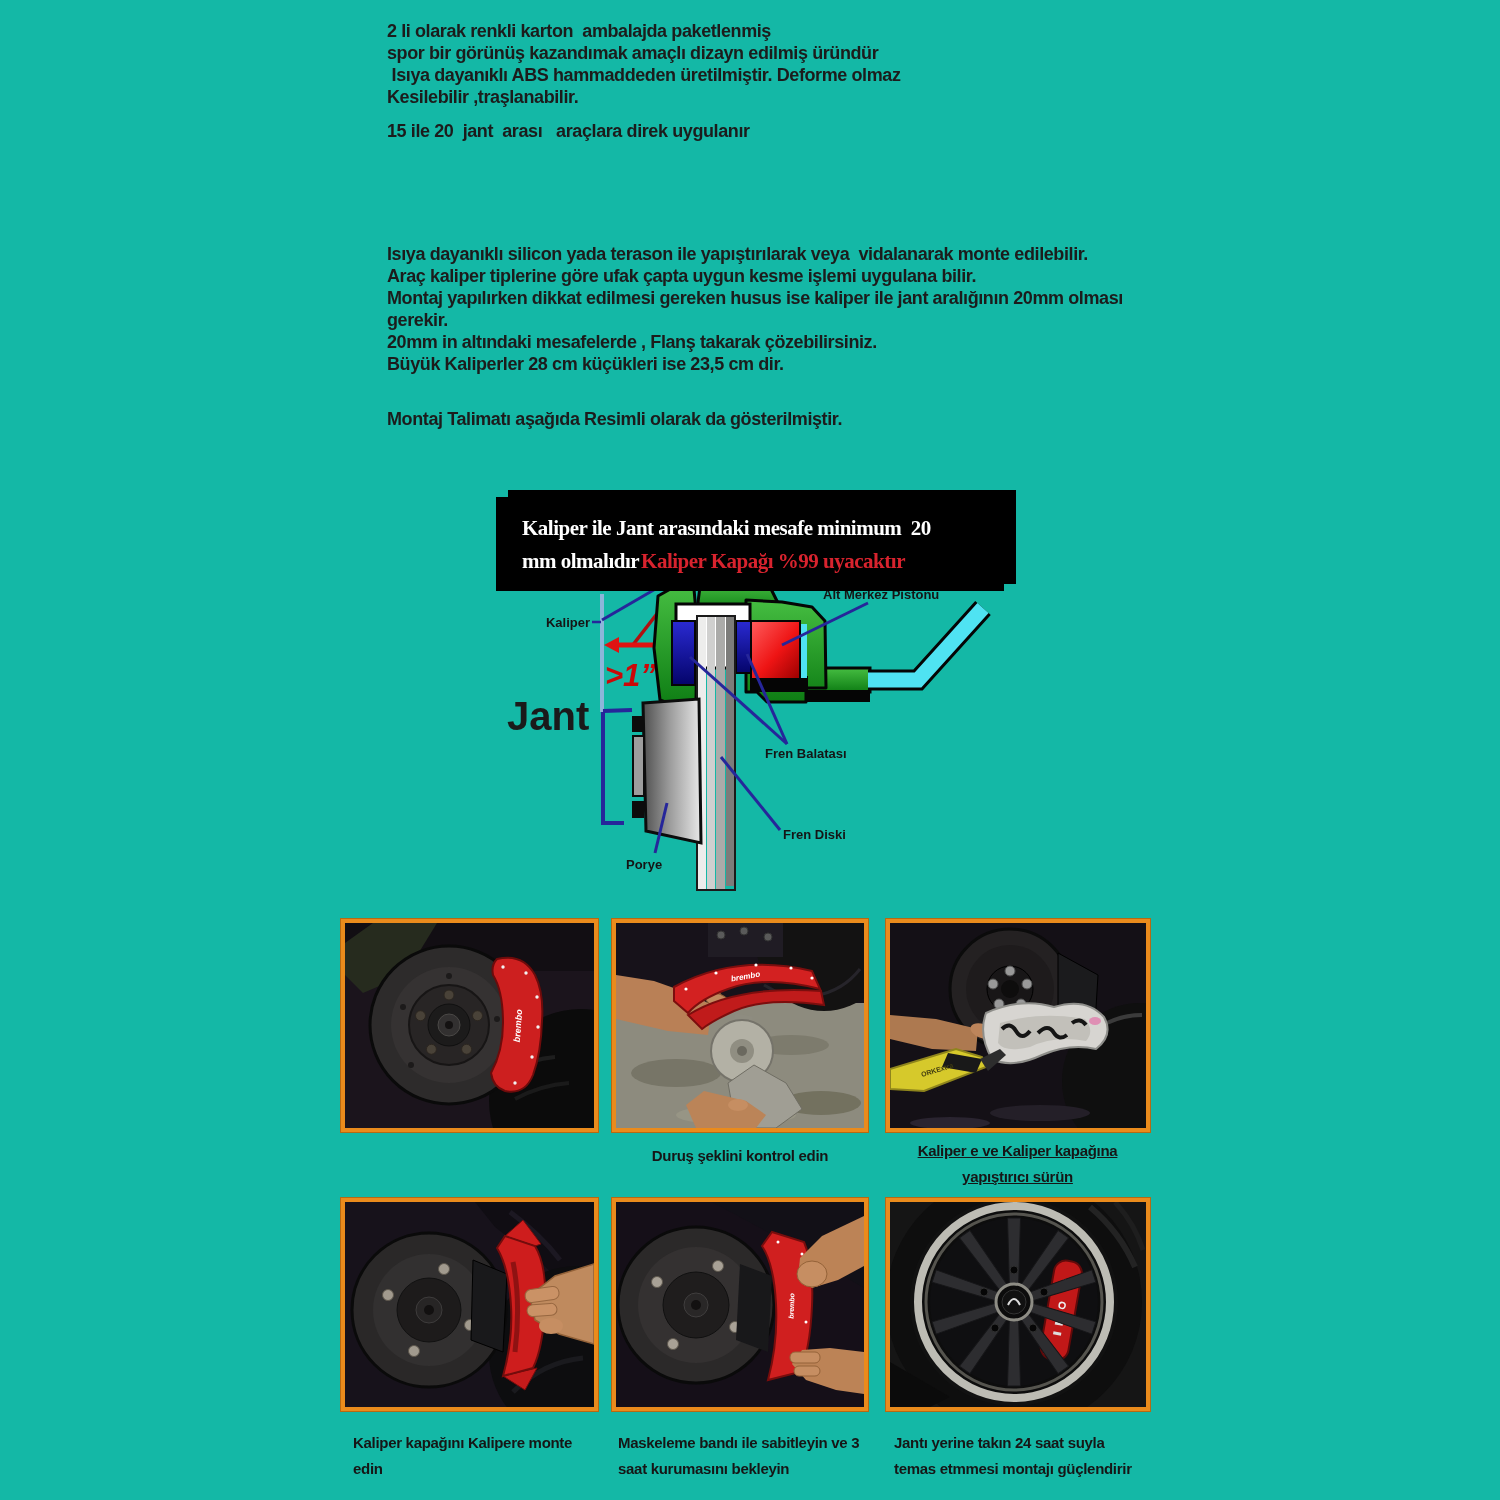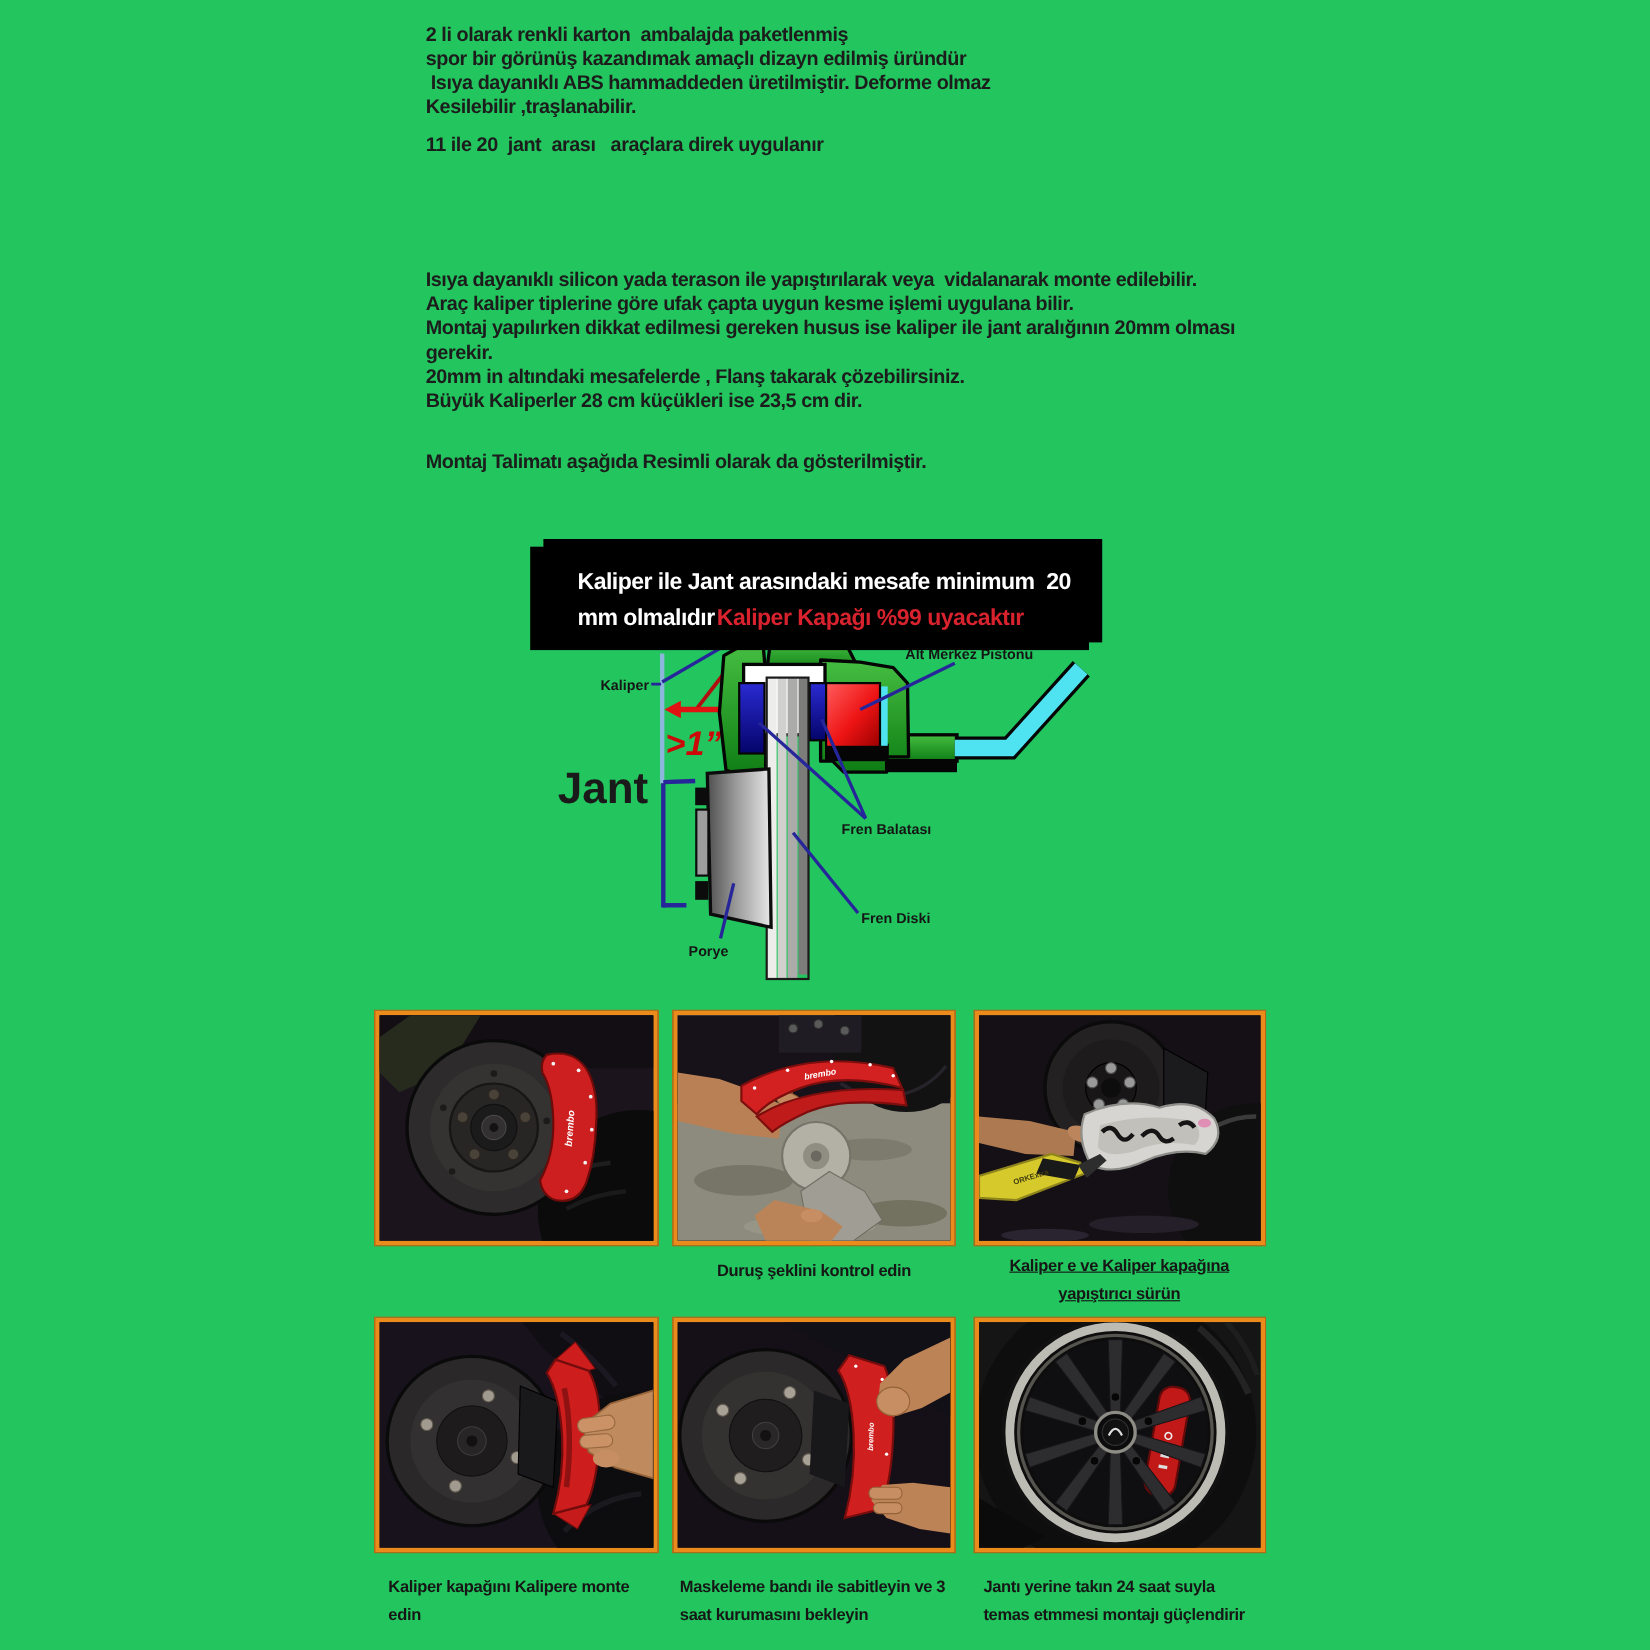--- a/index.html
+++ b/index.html
@@ -1,44 +1,44 @@
 <!DOCTYPE html>
 <html><head>
 <meta charset="utf-8">
 <style>
   html,body{margin:0;padding:0;background:#fff;}
-  .page{position:relative;width:1500px;height:1500px;background:#22c55e;overflow:hidden;
+  .page{position:relative;width:1500px;height:1500px;background:#14b8a6;overflow:hidden;
         font-family:"Liberation Sans","DejaVu Sans",sans-serif;color:#1c1c1c;font-weight:bold;}
   .abs{position:absolute;}
   .txtline{white-space:pre-wrap;font-size:18px;line-height:22px;letter-spacing:-0.4px;}
   .spacer{height:12px;}
   
-  .banner{left:482px;top:497px;width:508px;height:94px;background:#000;box-shadow:12px -7px 0 0 #000;
-          padding:15px 0 0 43px;box-sizing:border-box;}
+  .banner{left:496px;top:497px;width:508px;height:94px;background:#000;box-shadow:12px -7px 0 0 #000;
+          padding:15px 0 0 26px;box-sizing:border-box;font-family:Liberation Serif, serif;}
   .banner .l1{color:#fff;font-size:21px;line-height:33px;letter-spacing:-0.5px;white-space:pre-wrap;}
   .banner .l2w{color:#fff;font-size:21px;line-height:33px;letter-spacing:-0.5px;}
   .banner .l2r{color:#d8232e;font-size:21px;line-height:33px;letter-spacing:-0.5px;margin-left:2px;}
   
   .photo{box-sizing:content-box;border:4px solid #ea8b1c;outline:1px solid #b56a14;background:#161218;}
   .photo svg{display:block;}
   .cap{font-size:15px;line-height:26px;letter-spacing:-0.3px;color:#161616;}
   .cap.center{text-align:center;}
 </style>
 </head>
 <body>
 
 <div class="page">
 
   <div class="abs" style="left:387px;top:20px;width:680px;">
     <div class="txtline">2 li olarak renkli karton  ambalajda paketlenmiş</div>
     <div class="txtline">spor bir görünüş kazandımak amaçlı dizayn edilmiş üründür</div>
     <div class="txtline"> Isıya dayanıklı ABS hammaddeden üretilmiştir. Deforme olmaz</div>
     <div class="txtline">Kesilebilir ,traşlanabilir.</div>
     <div class="spacer"></div>
-    <div class="txtline">11 ile 20  jant  arası   araçlara direk uygulanır</div>
+    <div class="txtline">15 ile 20  jant  arası   araçlara direk uygulanır</div>
   </div>
 
   <div class="abs" style="left:387px;top:243px;width:820px;">
     <div class="txtline">Isıya dayanıklı silicon yada terason ile yapıştırılarak veya  vidalanarak monte edilebilir.</div>
     <div class="txtline">Araç kaliper tiplerine göre ufak çapta uygun kesme işlemi uygulana bilir.</div>
     <div class="txtline">Montaj yapılırken dikkat edilmesi gereken husus ise kaliper ile jant aralığının 20mm olması</div>
     <div class="txtline">gerekir.</div>
     <div class="txtline">20mm in altındaki mesafelerde , Flanş takarak çözebilirsiniz.</div>
     <div class="txtline">Büyük Kaliperler 28 cm küçükleri ise 23,5 cm dir.</div>
   </div>

